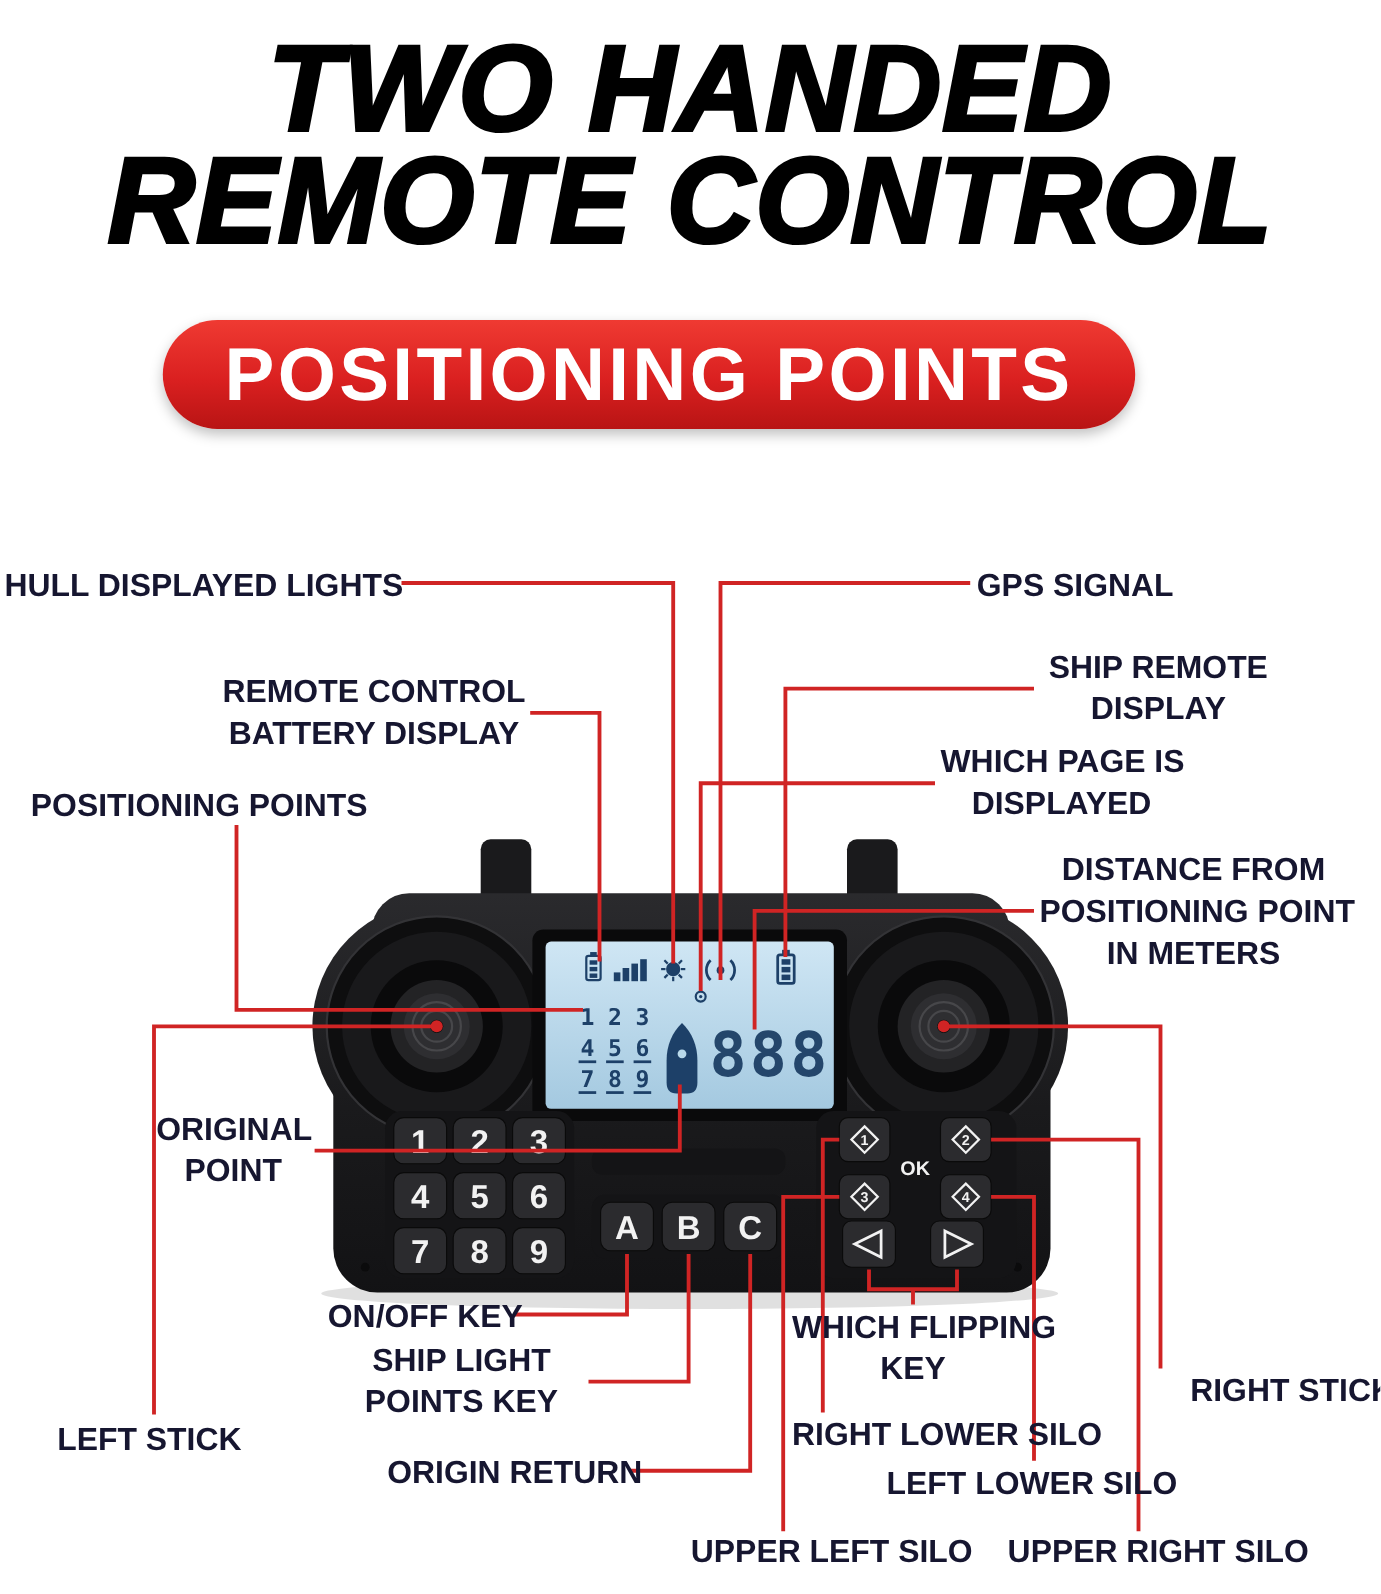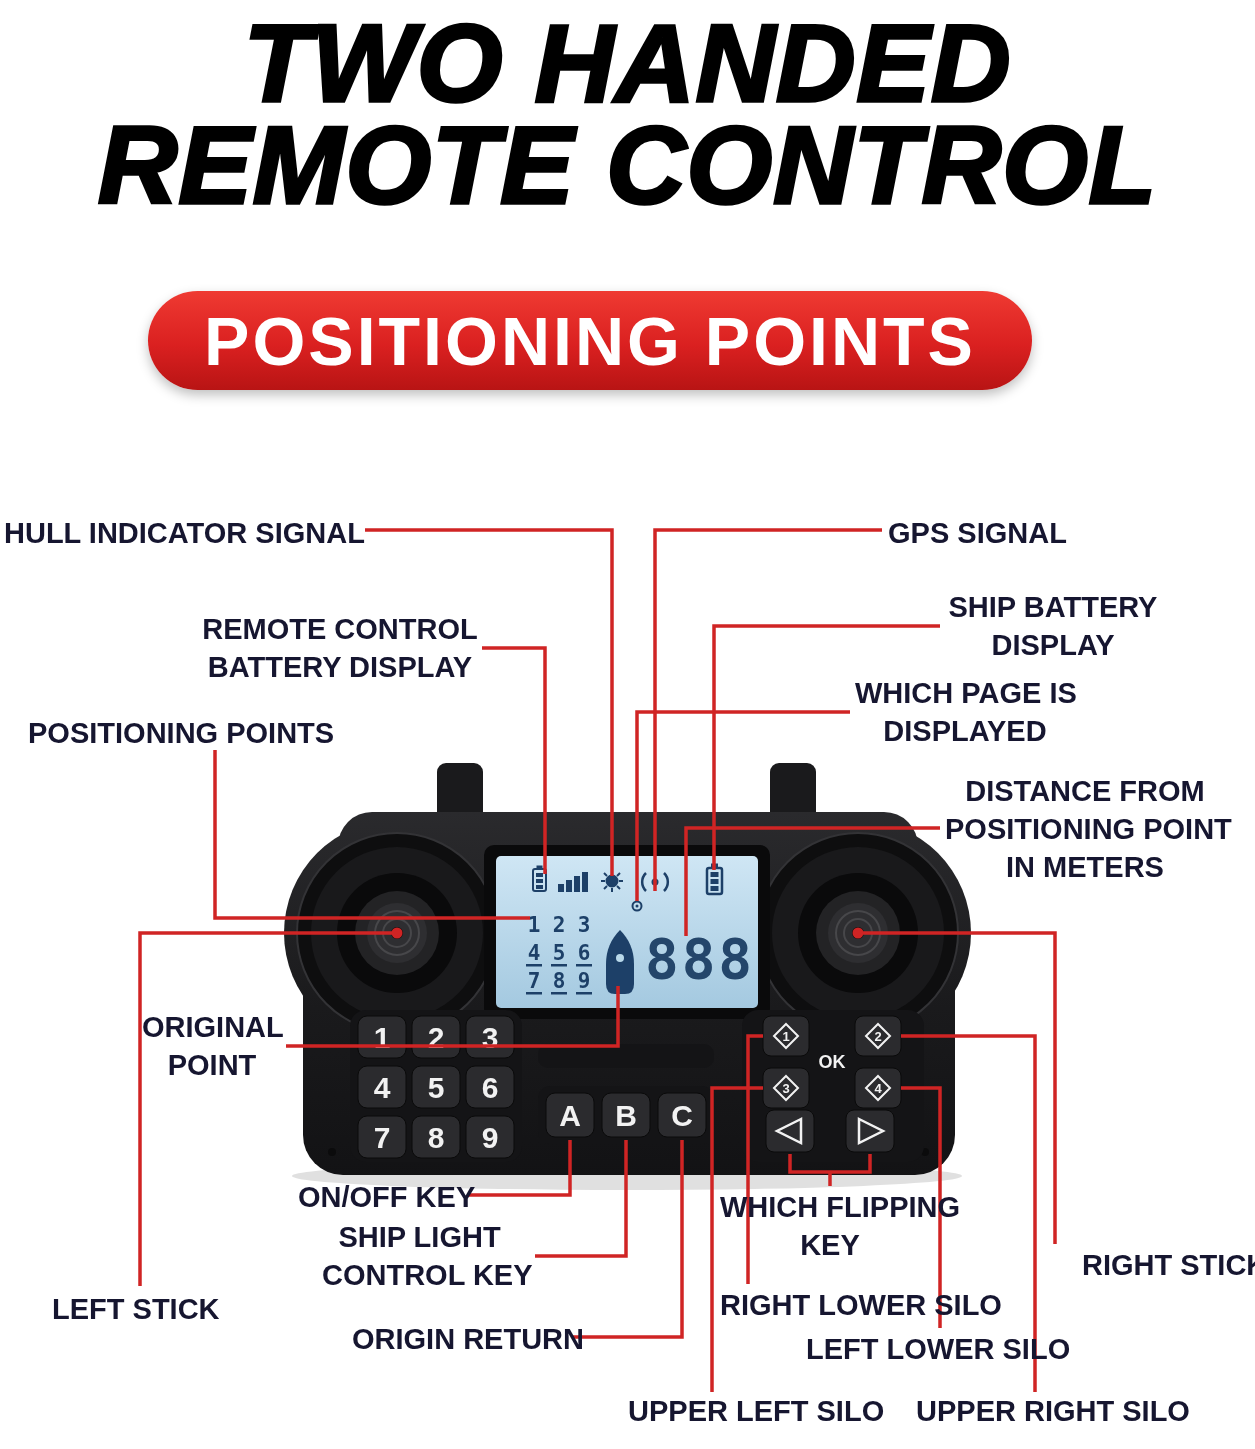--- a/index.html
+++ b/index.html
@@ -1,20 +1,20 @@
 <!DOCTYPE html>
 <html><head>
 <meta charset="utf-8">
 <style>
   * { margin:0; padding:0; box-sizing:border-box; }
   html,body { background:#ffffff; }
   body { font-family:"Liberation Sans", sans-serif; }
   .canvas { position:relative; width:1255px; height:1449px; background:#fff; overflow:hidden; }
 
-  .title { position:absolute; top:0; left:0; width:100%; padding-top:12px; text-align:center;
+  .title { position:absolute; top:0; left:0; width:100%; padding-top:30px; text-align:center;
            font-weight:bold; font-style:italic; font-size:110px; line-height:102px;
            color:#000; letter-spacing:1px; -webkit-text-stroke:3.5px #000; }
 
   .banner { position:absolute; left:148px; top:291px; width:884px; height:99px; border-radius:52px;
             background:linear-gradient(180deg,#ef3a32 0%,#da2020 55%,#b81414 100%);
             display:flex; align-items:center; justify-content:center;
             box-shadow:0 5px 12px rgba(0,0,0,0.25); }
   .banner span { color:#ffffff; font-weight:bold; font-size:68px; letter-spacing:3px; }
 
   svg.overlay { position:absolute; left:0; top:0; }
@@ -274,30 +274,30 @@
       <path d="M862 933 L1055 933 L1055 1244"></path>
       <path d="M763 1036 L748 1036 L748 1284"></path>
       <path d="M763 1088 L712 1088 L712 1392"></path>
       <path d="M901 1088 L940 1088 L940 1328"></path>
       <path d="M901 1036 L1035 1036 L1035 1392"></path>
       <circle cx="397" cy="933" r="5.5" fill="#d02424" stroke="none"></circle>
       <circle cx="858" cy="933" r="5.5" fill="#d02424" stroke="none"></circle>
     </g>
   </svg>
 
-  <div class="lbl" style="left:4px;top:514px">HULL INDICATOR SIGNAL</div>
+  <div class="lbl" style="left:4px;top:514px">HULL DISPLAYED LIGHTS</div>
   <div class="lbl" style="left:888px;top:514px">GPS SIGNAL</div>
 
   <div class="lbl center" style="left:170px;top:610px;width:340px">
     <div>REMOTE CONTROL</div>
     <div>BATTERY DISPLAY</div>
   </div>
 
   <div class="lbl center" style="left:943px;top:588px;width:220px">
-    <div>SHIP BATTERY</div>
+    <div>SHIP REMOTE</div>
     <div>DISPLAY</div>
   </div>
 
   <div class="lbl" style="left:28px;top:714px">POSITIONING POINTS</div>
 
   <div class="lbl center" style="left:855px;top:674px;width:220px">
     <div>WHICH PAGE IS</div>
     <div>DISPLAYED</div>
   </div>
 
@@ -309,21 +309,21 @@
   <div class="lbl center" style="left:945px;top:772px;width:280px">
     <div>DISTANCE FROM</div>
     <div>POSITIONING POINT</div>
     <div>IN METERS</div>
   </div>
 
   <div class="lbl" style="left:298px;top:1178px">ON/OFF KEY</div>
 
   <div class="lbl center" style="left:322px;top:1218px;width:195px">
     <div>SHIP LIGHT</div>
-    <div>CONTROL KEY</div>
+    <div>POINTS KEY</div>
   </div>
 
   <div class="lbl" style="left:52px;top:1290px">LEFT STICK</div>
   <div class="lbl" style="left:352px;top:1320px">ORIGIN RETURN</div>
 
   <div class="lbl center" style="left:720px;top:1188px;width:220px">
     <div>WHICH FLIPPING</div>
     <div>KEY</div>
   </div>
 

